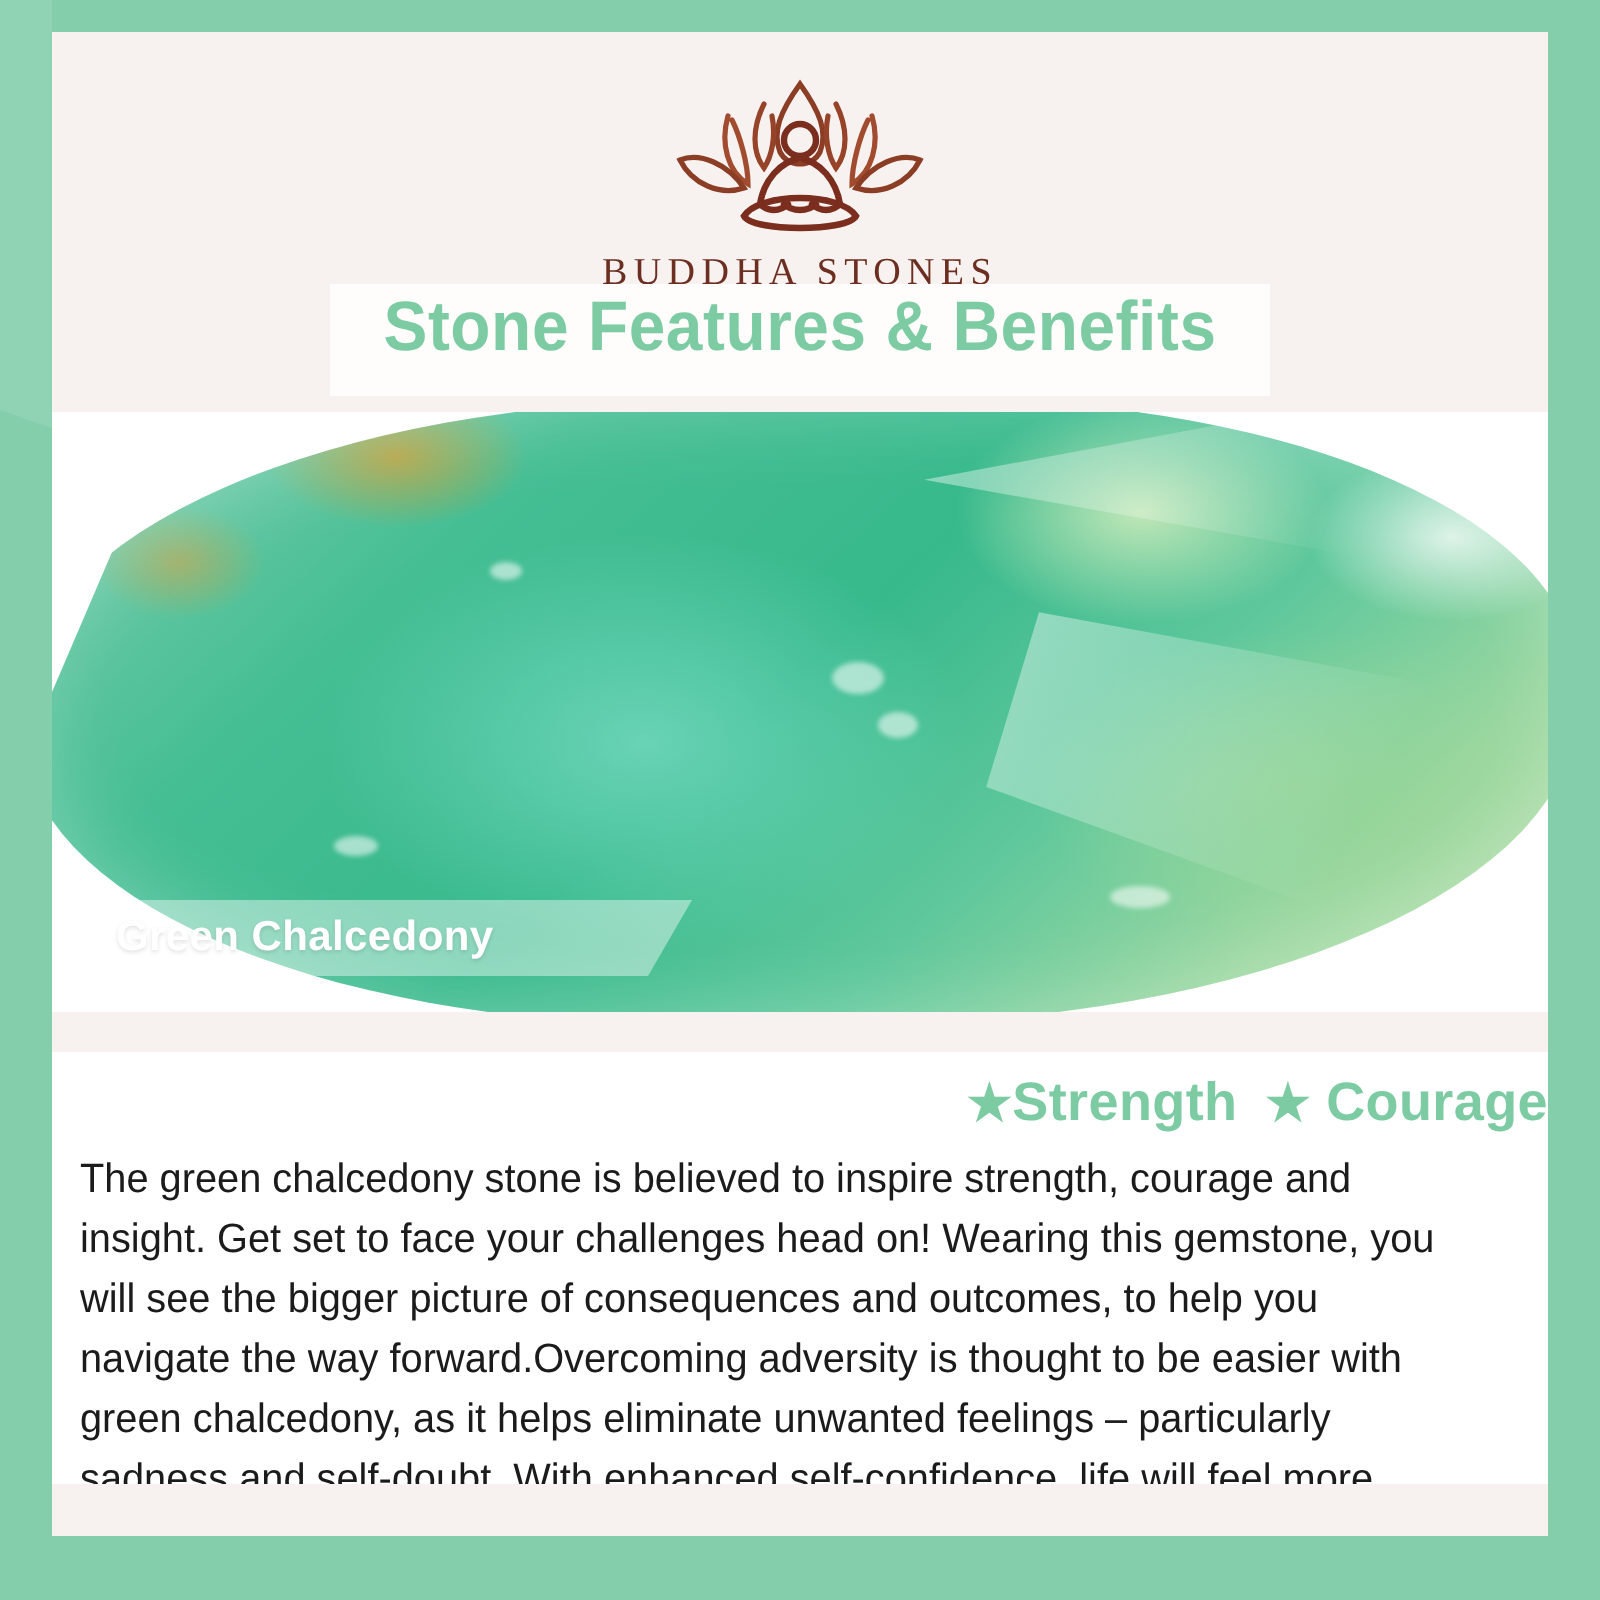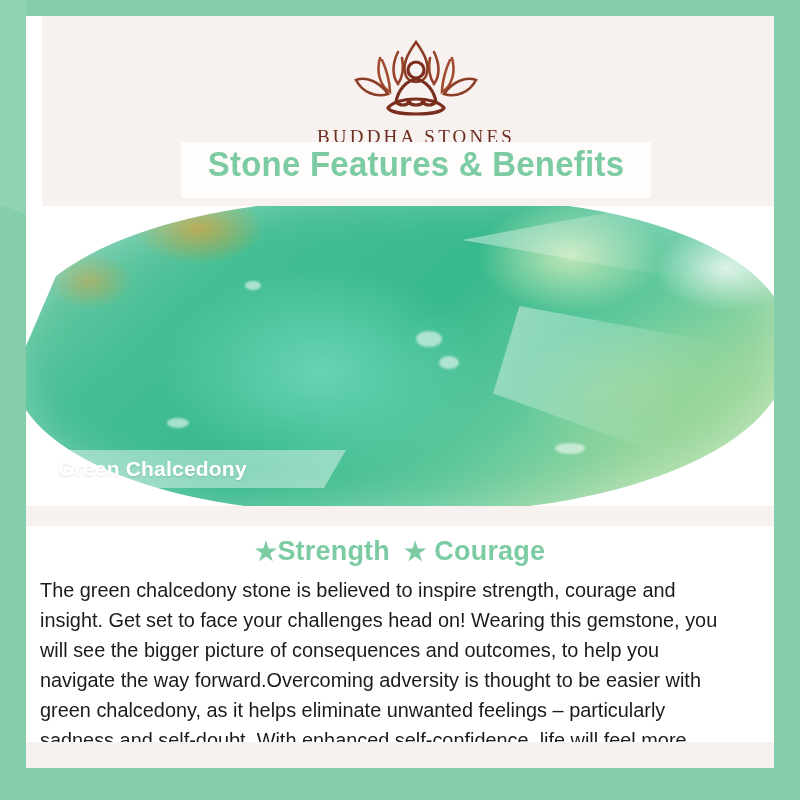--- a/index.html
+++ b/index.html
@@ -38,21 +38,21 @@
   
   #card{
     position:absolute;left:26px;top:16px;
     width:748px;height:752px;
     background:#ffffff;
     overflow:hidden;
   }
 
   
   .header{
-    position:absolute;left:16px;top:0;width:748px;height:236px;
+    position:absolute;left:0;top:0;width:748px;height:236px;
     background:#F7F2EF;
   }
   .logo-wrap{
     position:absolute;left:0;top:16px;width:748px;
     display:flex;flex-direction:column;align-items:center;
   }
   .logo-mark{width:152px;height:92px;display:block;}
   .logo-word{
     margin-top:2px;
     font-family:"Liberation Serif", serif;
@@ -128,21 +128,21 @@
     position:absolute;left:0;top:490px;width:748px;height:20px;
     background:#F7F2EF;
   }
 
   
   .body{
     position:absolute;left:0;top:510px;width:748px;height:242px;
     background:#ffffff;
   }
   .benefits{
-    text-align:center;padding-top:10px;
+    text-align:right;padding-top:10px;
     font-family:"Liberation Sans Narrow","Liberation Sans",sans-serif;
     font-size:27px;font-weight:bold;color:#7CCBA3;
     letter-spacing:.2px;white-space:nowrap;
   }
   .benefits .star{font-size:25px;}
   .benefits .gap{display:inline-block;width:14px;}
   .paragraph{
     margin:8px 14px 0 14px;
     font-family:"Liberation Sans Narrow","Liberation Sans",sans-serif;
     font-size:20.5px;line-height:30px;

